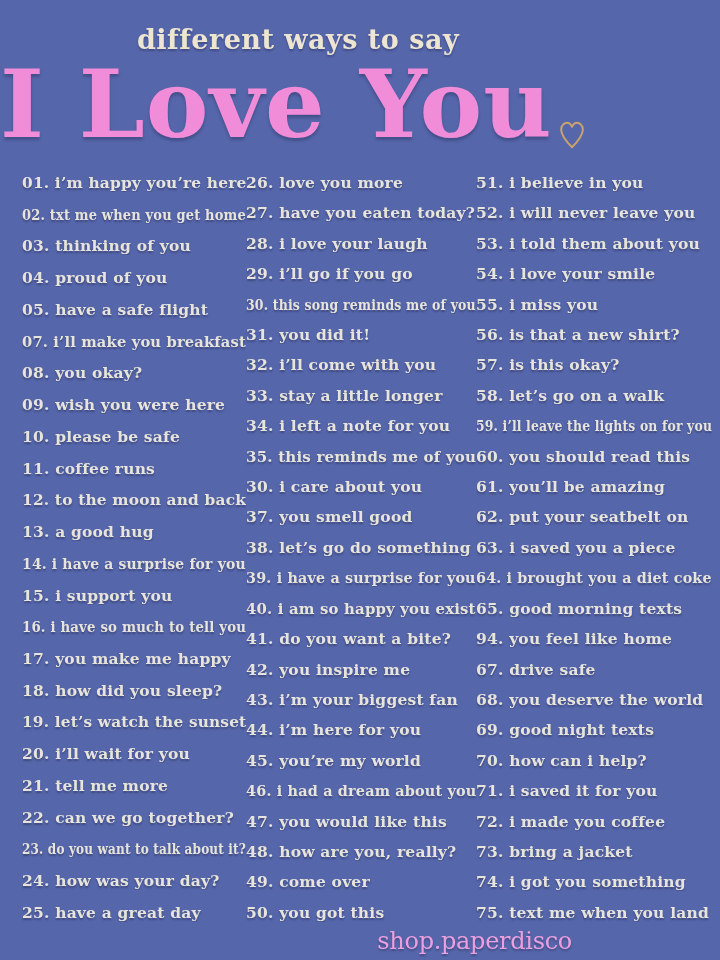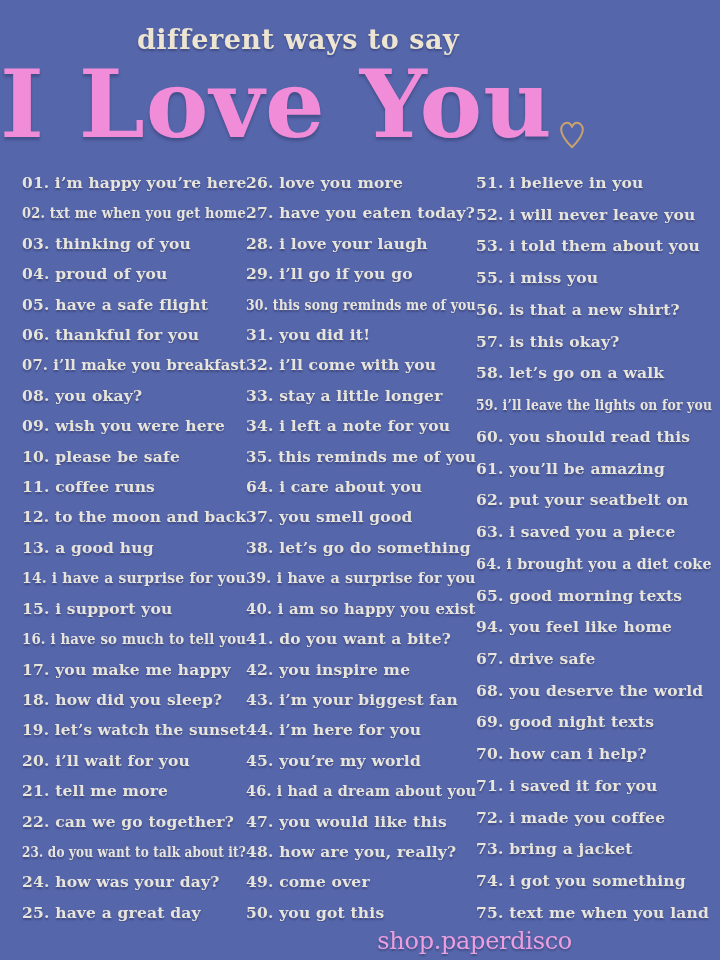--- a/index.html
+++ b/index.html
@@ -94,21 +94,20 @@
           </svg></span>
   </div>
 
   <div class="list" id="list">
       <div class="column">
         <div class="item"><span class="item-text" style="transform-origin: left center; transform: scaleX(0.99115);">01. i’m happy you’re here</span></div>
         <div class="item"><span class="item-text" style="transform-origin: left center; transform: scaleX(0.838951);">02. txt me when you get home</span></div>
         <div class="item"><span class="item-text">03. thinking of you</span></div>
         <div class="item"><span class="item-text">04. proud of you</span></div>
         <div class="item"><span class="item-text">05. have a safe flight</span></div>
-        <div class="item"><span class="item-text">06. thankful for you</span></div>
         <div class="item"><span class="item-text" style="transform-origin: left center; transform: scaleX(0.945148);">07. i’ll make you breakfast</span></div>
         <div class="item"><span class="item-text">08. you okay?</span></div>
         <div class="item"><span class="item-text">09. wish you were here</span></div>
         <div class="item"><span class="item-text">10. please be safe</span></div>
         <div class="item"><span class="item-text">11. coffee runs</span></div>
         <div class="item"><span class="item-text" style="transform-origin: left center; transform: scaleX(0.99115);">12. to the moon and back</span></div>
         <div class="item"><span class="item-text">13. a good hug</span></div>
         <div class="item"><span class="item-text" style="transform-origin: left center; transform: scaleX(0.899598);">14. i have a surprise for you</span></div>
         <div class="item"><span class="item-text">15. i support you</span></div>
         <div class="item"><span class="item-text" style="transform-origin: left center; transform: scaleX(0.858238);">16. i have so much to tell you</span></div>
@@ -126,40 +125,41 @@
         <div class="item"><span class="item-text">26. love you more</span></div>
         <div class="item"><span class="item-text">27. have you eaten today?</span></div>
         <div class="item"><span class="item-text">28. i love your laugh</span></div>
         <div class="item"><span class="item-text">29. i’ll go if you go</span></div>
         <div class="item"><span class="item-text" style="transform-origin: left center; transform: scaleX(0.807018);">30. this song reminds me of you</span></div>
         <div class="item"><span class="item-text">31. you did it!</span></div>
         <div class="item"><span class="item-text">32. i’ll come with you</span></div>
         <div class="item"><span class="item-text">33. stay a little longer</span></div>
         <div class="item"><span class="item-text">34. i left a note for you</span></div>
         <div class="item"><span class="item-text" style="transform-origin: left center; transform: scaleX(0.970464);">35. this reminds me of you</span></div>
-        <div class="item"><span class="item-text">64. i care about you</span></div>
+        <div class="item"><span class="item-text">30. i care about you</span></div>
         <div class="item"><span class="item-text">37. you smell good</span></div>
         <div class="item"><span class="item-text">38. let’s go do something</span></div>
         <div class="item"><span class="item-text" style="transform-origin: left center; transform: scaleX(0.923695);">39. i have a surprise for you</span></div>
         <div class="item"><span class="item-text" style="transform-origin: left center; transform: scaleX(0.958333);">40. i am so happy you exist</span></div>
         <div class="item"><span class="item-text">41. do you want a bite?</span></div>
         <div class="item"><span class="item-text">42. you inspire me</span></div>
         <div class="item"><span class="item-text">43. i’m your biggest fan</span></div>
         <div class="item"><span class="item-text">44. i’m here for you</span></div>
         <div class="item"><span class="item-text">45. you’re my world</span></div>
         <div class="item"><span class="item-text" style="transform-origin: left center; transform: scaleX(0.927419);">46. i had a dream about you</span></div>
         <div class="item"><span class="item-text">47. you would like this</span></div>
         <div class="item"><span class="item-text">48. how are you, really?</span></div>
         <div class="item"><span class="item-text">49. come over</span></div>
         <div class="item"><span class="item-text">50. you got this</span></div>
       </div>
       <div class="column">
         <div class="item"><span class="item-text">51. i believe in you</span></div>
         <div class="item"><span class="item-text">52. i will never leave you</span></div>
         <div class="item"><span class="item-text">53. i told them about you</span></div>
+        <div class="item"><span class="item-text">54. i love your smile</span></div>
         <div class="item"><span class="item-text">55. i miss you</span></div>
         <div class="item"><span class="item-text">56. is that a new shirt?</span></div>
         <div class="item"><span class="item-text">57. is this okay?</span></div>
         <div class="item"><span class="item-text">58. let’s go on a walk</span></div>
         <div class="item"><span class="item-text" style="transform-origin: left center; transform: scaleX(0.8);">59. i’ll leave the lights on for you</span></div>
         <div class="item"><span class="item-text">60. you should read this</span></div>
         <div class="item"><span class="item-text">61. you’ll be amazing</span></div>
         <div class="item"><span class="item-text">62. put your seatbelt on</span></div>
         <div class="item"><span class="item-text">63. i saved you a piece</span></div>
         <div class="item"><span class="item-text" style="transform-origin: left center; transform: scaleX(0.921875);">64. i brought you a diet coke</span></div>

